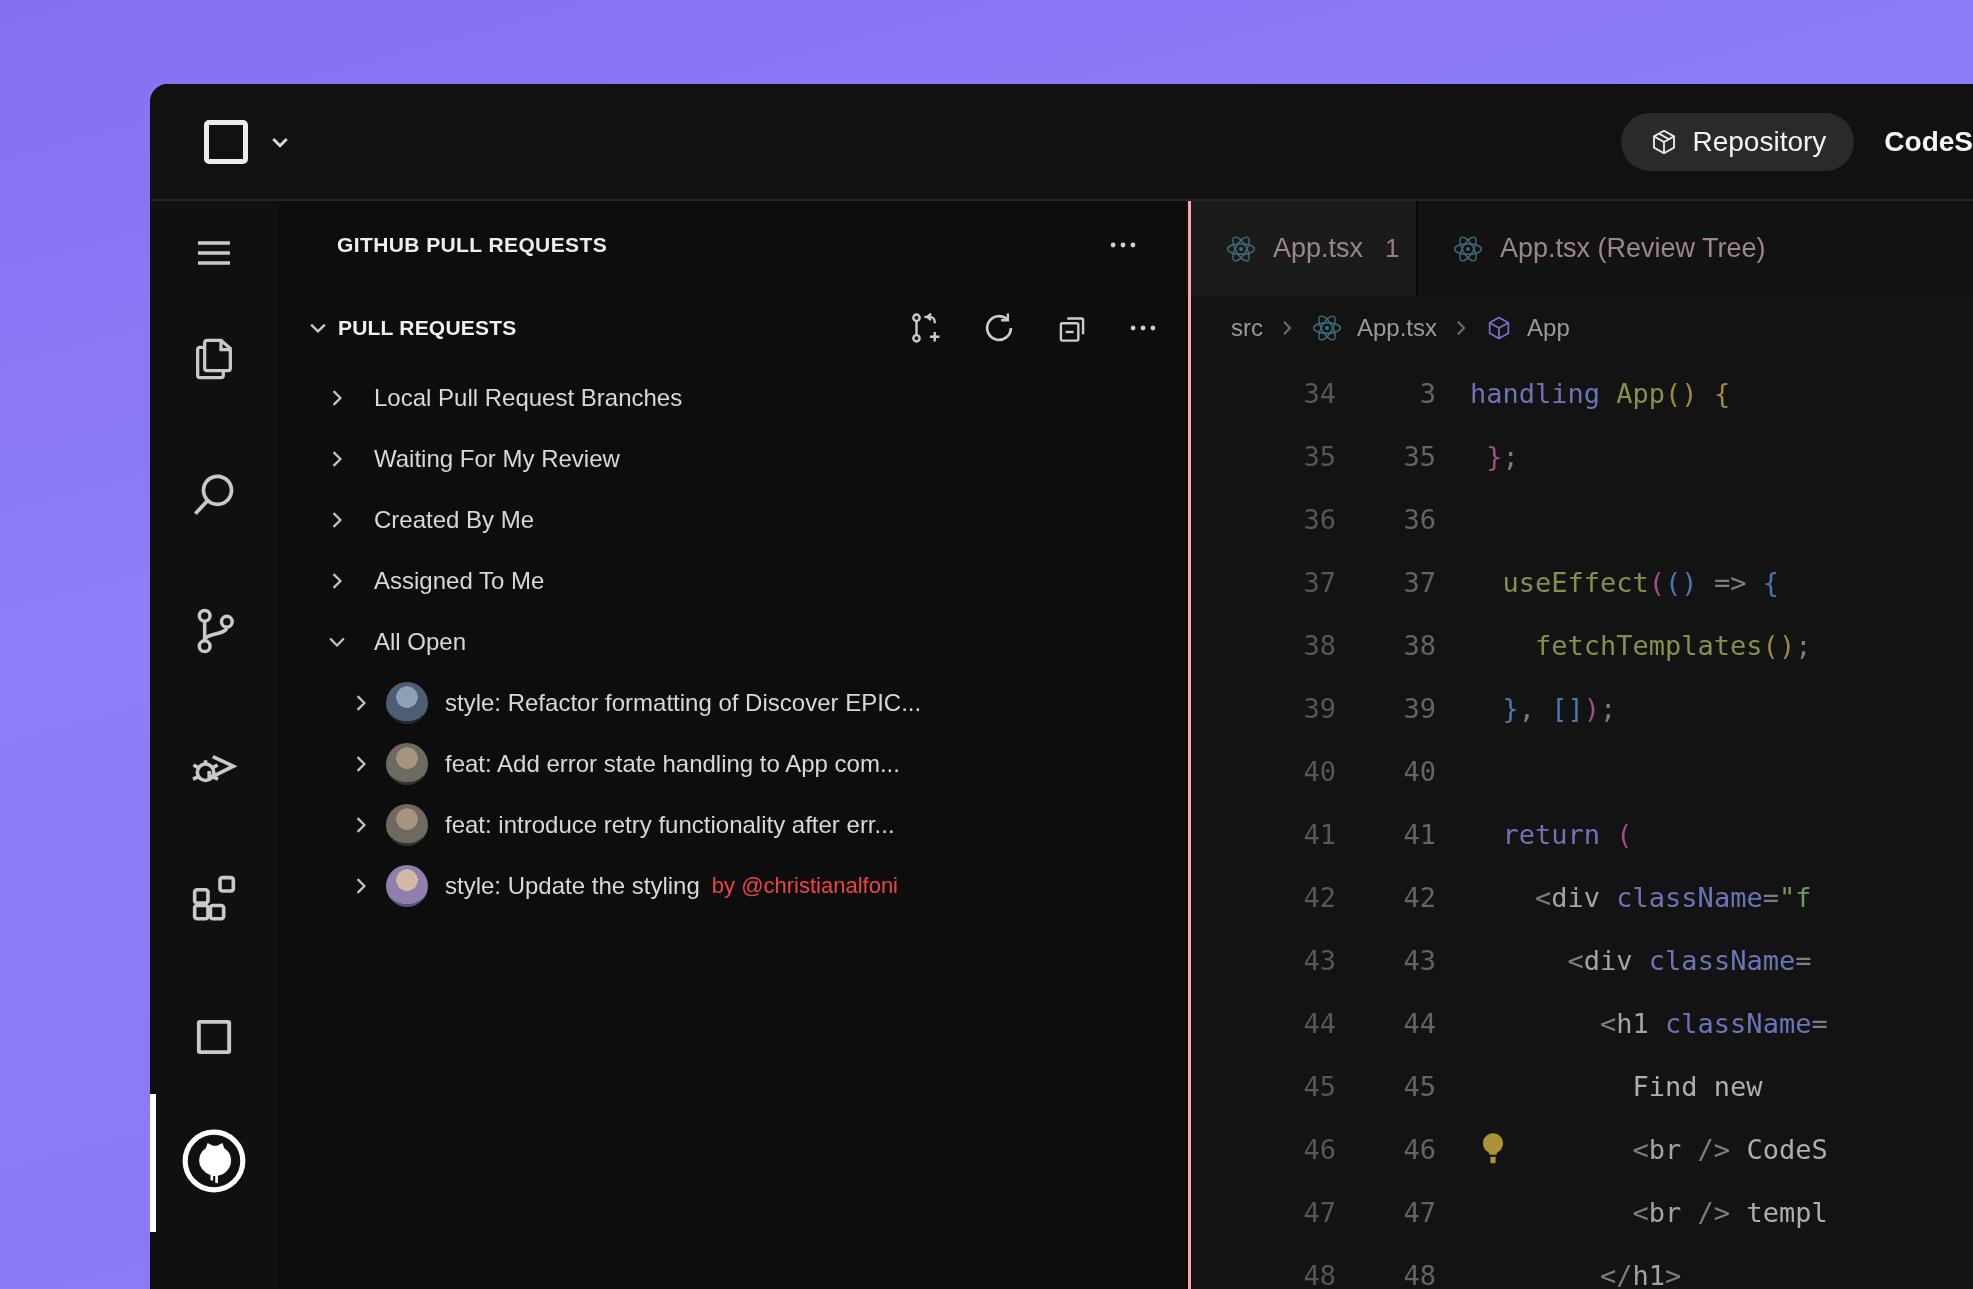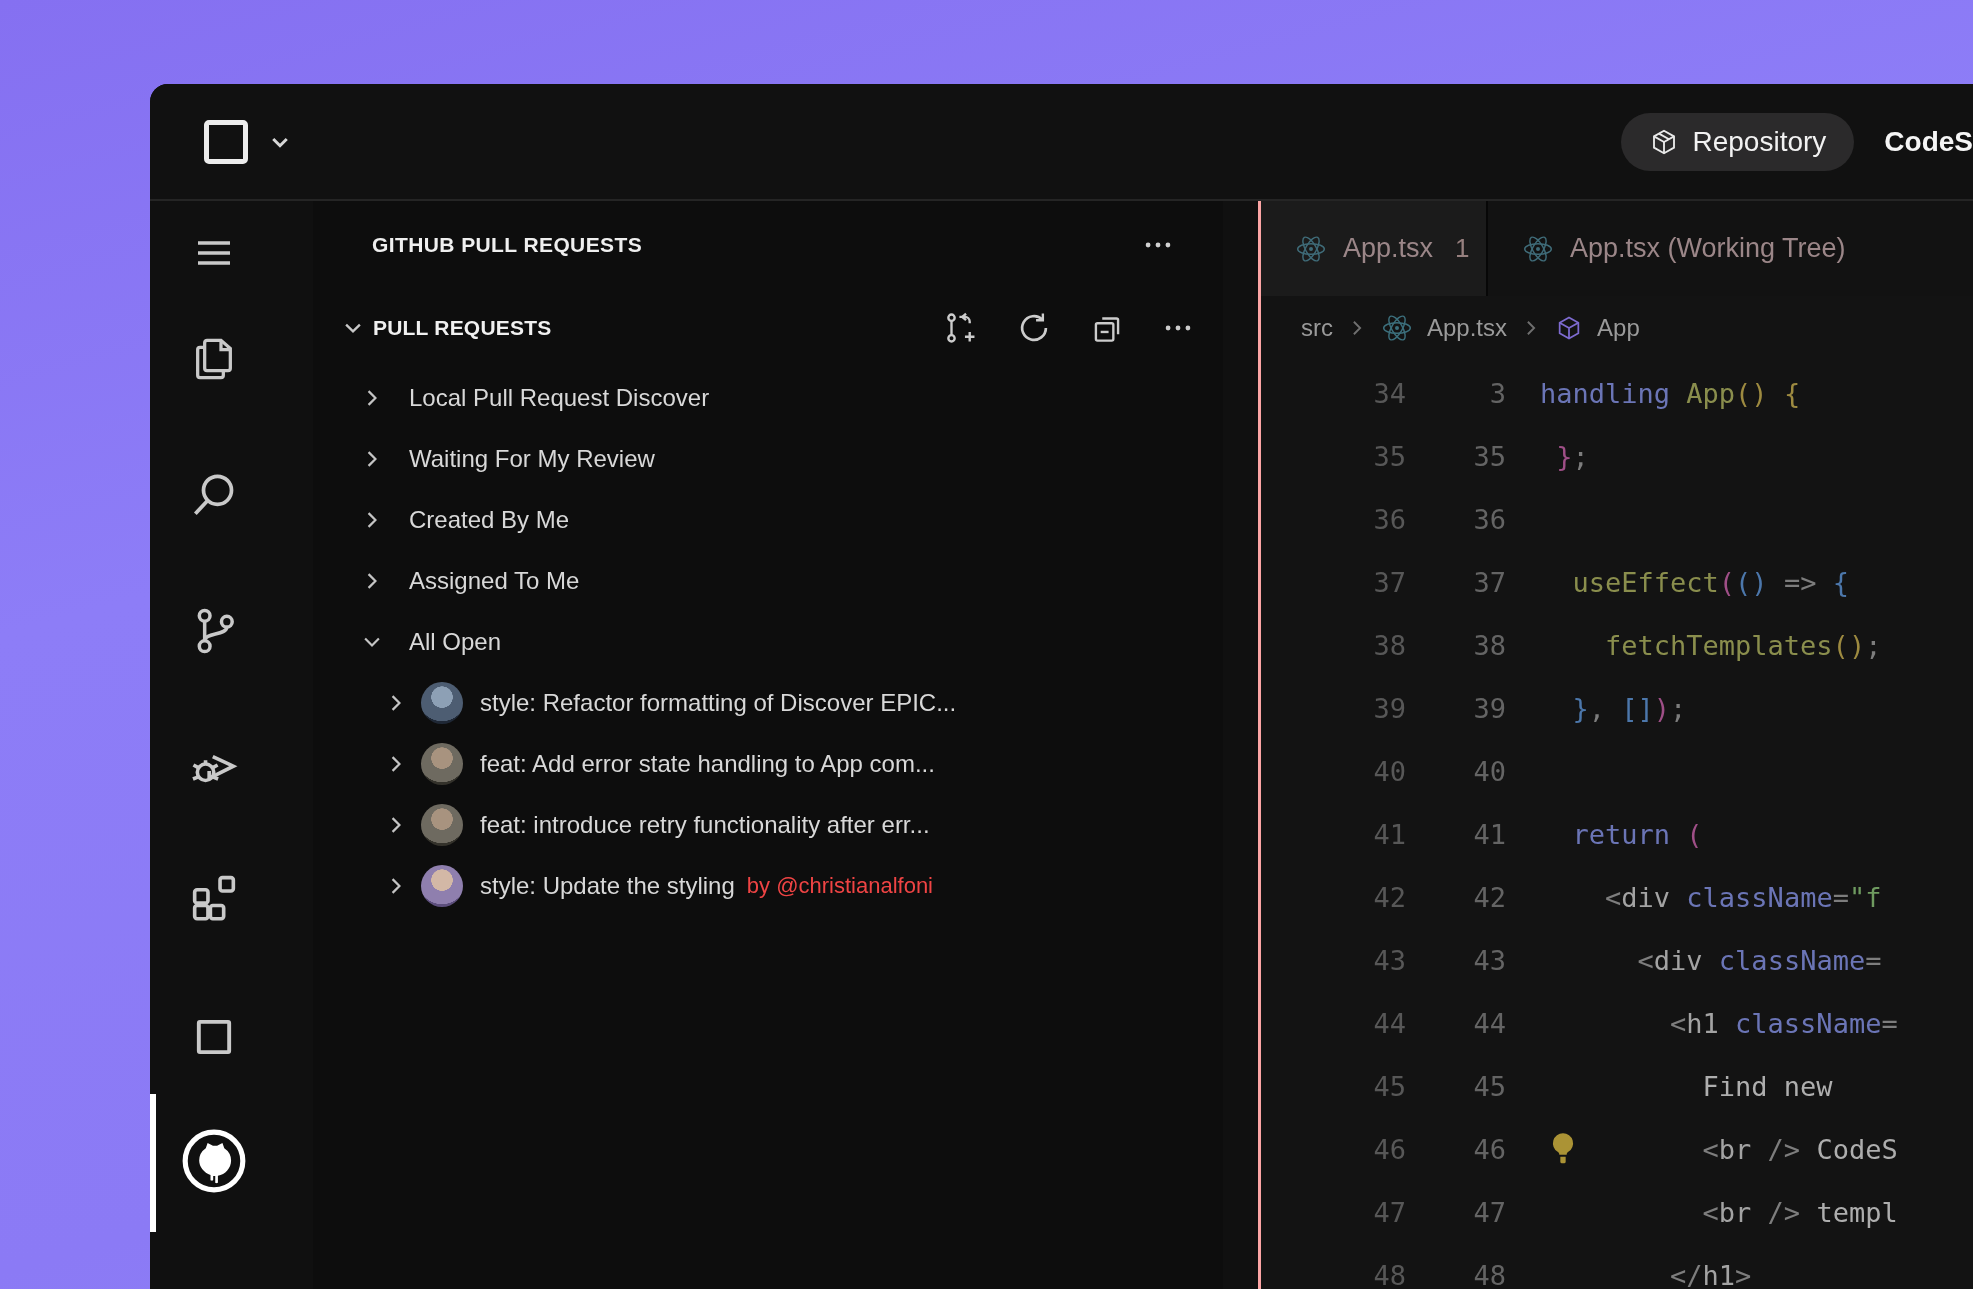--- a/index.html
+++ b/index.html
@@ -22,21 +22,21 @@
   .ws-square { width:44px; height:44px; border:5px solid #ececec; border-radius:5px; }
   .ws-chev { margin-left:20px; color:#d6d6d6; display:flex; }
   .titlebar .spacer { flex:1; }
   .repo-pill {
     display:flex; align-items:center; gap:13px; height:58px; padding:0 28px;
     background:#2b2a2b; border-radius:29px; color:#f2f2f2; font-size:28px; font-weight:400;
   }
   .repo-pill svg { color:#e8e8e8; }
   .brand { color:#f5f5f5; font-size:28px; font-weight:600; margin:0 0 0 30px; white-space:nowrap; }
   
-  .main { flex:1; display:flex; min-height:0;gap:35px; }
+  .main { flex:1; display:flex; min-height:0; }
   
   .activitybar { width:128px; flex:0 0 128px; position:relative; background:#101010; }
   .ab-item { position:absolute; left:0; width:128px; height:64px; display:flex; align-items:center; justify-content:center; color:#c9c9c9; }
   .ab-menu { top:20px; } .ab-files { top:126px; } .ab-search { top:262px; }
   .ab-git { top:398px; } .ab-debug { top:532px; } .ab-ext { top:664px; }
   .ab-win { top:804px; } .ab-github { top:928px; color:#ffffff; }
   .ab-active-bar { position:absolute; left:0; top:893px; width:6px; height:138px; background:#ffffff; }
   
   .sidepanel { width:910px; flex:0 0 910px; background:#0d0d0d; display:flex; flex-direction:column; overflow:hidden; }
   .panel-header { height:88px; flex:0 0 88px; display:flex; align-items:center; padding:0 48px 0 59px; }
@@ -210,21 +210,21 @@
           </span>
         </span>
       </div>
       <div class="tree">
           <div class="tree-row cat-row">
             <span class="chev">
               <svg width="22" height="22" viewBox="0 0 16 16" fill="none" stroke="currentColor" stroke-width="1.6">
                 <path d="M5.5 3l5 5-5 5"></path>
               </svg>
             </span>
-            <span>Local Pull Request Discover</span>
+            <span>Local Pull Request Branches</span>
           </div>
           <div class="tree-row cat-row">
             <span class="chev">
               <svg width="22" height="22" viewBox="0 0 16 16" fill="none" stroke="currentColor" stroke-width="1.6">
                 <path d="M5.5 3l5 5-5 5"></path>
               </svg>
             </span>
             <span>Waiting For My Review</span>
           </div>
           <div class="tree-row cat-row">
@@ -307,21 +307,21 @@
           </div>
           <div class="tab inactive">
             <span class="reacticon">
               <svg width="32" height="32" viewBox="0 0 24 24" fill="none" stroke="currentColor" stroke-width="1.1">
                 <ellipse cx="12" cy="12" rx="10" ry="4"></ellipse>
                 <ellipse cx="12" cy="12" rx="10" ry="4" transform="rotate(60 12 12)"></ellipse>
                 <ellipse cx="12" cy="12" rx="10" ry="4" transform="rotate(120 12 12)"></ellipse>
                 <circle cx="12" cy="12" r="1.5" fill="currentColor" stroke="none"></circle>
               </svg>
             </span>
-            <span>App.tsx (Working Tree)</span>
+            <span>App.tsx (Review Tree)</span>
           </div>
         </div>
       <div class="breadcrumb">
           <span>src</span>
           <span class="sep">
             <svg width="20" height="20" viewBox="0 0 16 16" fill="none" stroke="currentColor" stroke-width="1.5">
               <path d="M5.5 3l5 5-5 5"></path>
             </svg>
           </span>
           <span class="bc-react">

